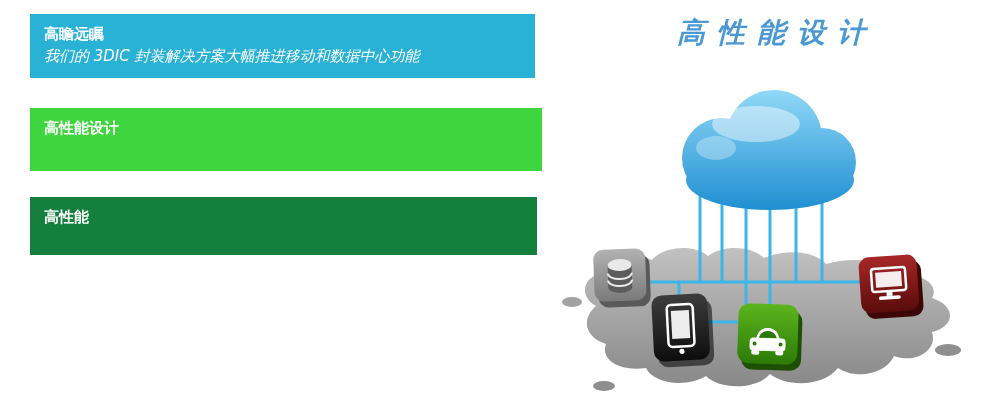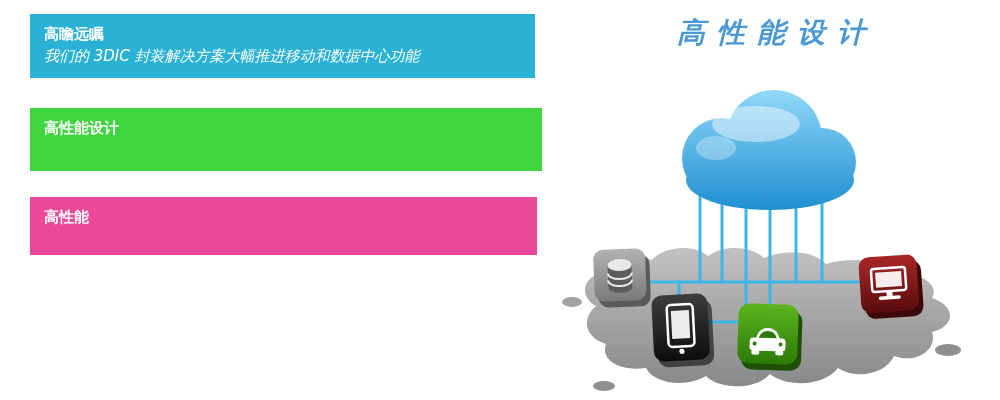--- a/index.html
+++ b/index.html
@@ -43,21 +43,21 @@
 
 <div class="banner b1" style="background-color: rgb(41, 178, 214);">
   <div class="banner-title">高瞻远瞩</div>
   <div class="banner-subtitle">我们的 3DIC 封装解决方案大幅推进移动和数据中心功能</div>
 </div>
 
 <div class="banner b2" style="background-color: rgb(63, 213, 63);">
   <div class="banner-title">高性能设计</div>
 </div>
 
-<div class="banner b3" style="background-color: #ec4899;">
+<div class="banner b3" style="background-color: #15803d;">
   <div class="banner-title">高性能</div>
 </div>
 
 <div class="headline" style="color: rgb(74, 152, 212);">高性能设计</div>
 
 <svg class="illustration" viewBox="0 0 1000 400" width="1000" height="400" xmlns="http://www.w3.org/2000/svg">
   <defs>
     <linearGradient id="cloudGrad" gradientUnits="userSpaceOnUse" x1="0" y1="92" x2="0" y2="214">
       <stop offset="0" stop-color="#8ed7f7"></stop>
       <stop offset="1" stop-color="#1b8cd0"></stop>

